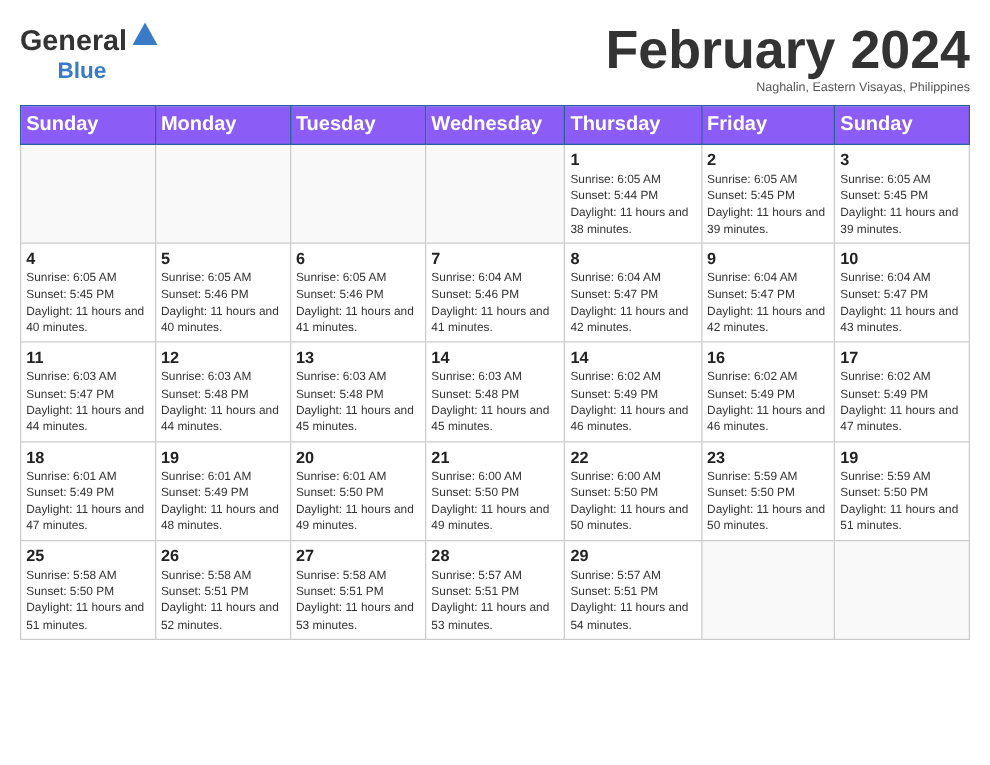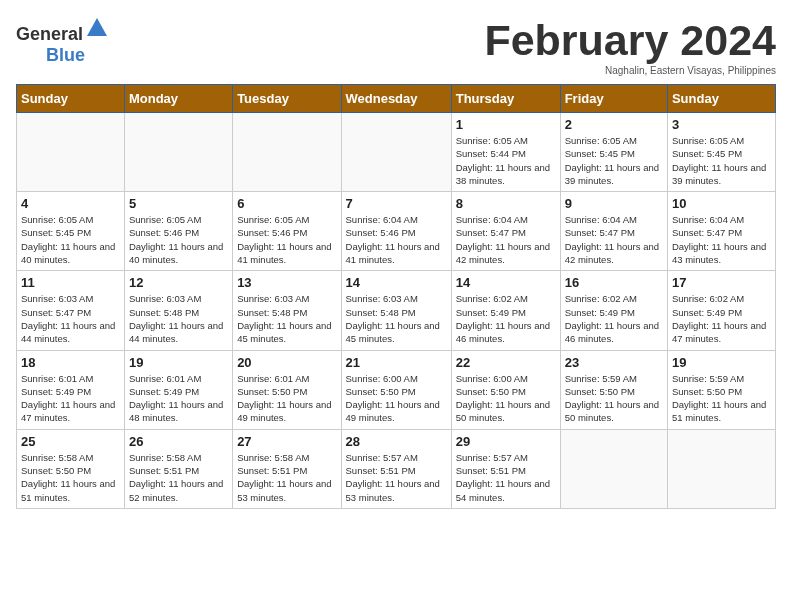--- a/index.html
+++ b/index.html
@@ -14,21 +14,21 @@
       display: flex;
       justify-content: space-between;
       align-items: flex-start;
       margin-bottom: 8px;
     }
     .logo {
       display: flex;
       align-items: center;
     }
     .logo-text-general {
-      font-size: 18px;
+      font-size: 23px;
       font-weight: bold;
       color: #333;
     }
     .logo-text-blue {
       font-size: 18px;
       font-weight: bold;
       color: #3a7bc8;
       margin-left: 30px;
     }
     .logo-icon {
@@ -47,25 +47,25 @@
     .location {
       font-size: 10px;
       color: #555;
     }
     .calendar {
       width: 100%;
       border-collapse: collapse;
       font-size: 10px;
     }
     .calendar thead tr th {
-      background: #a16207;
+      background: #8b5cf6;
       color: #fff;
       padding: 6px 4px;
       text-align: left;
-      font-size: 13px;
+      font-size: 16px;
       font-weight: bold;
       border: 1px solid #2a5fa0;
     }
     .calendar tbody tr td {
       border: 1px solid #ccc;
       vertical-align: top;
       padding: 4px;
       width: 113px;
       min-height: 80px;
     }

